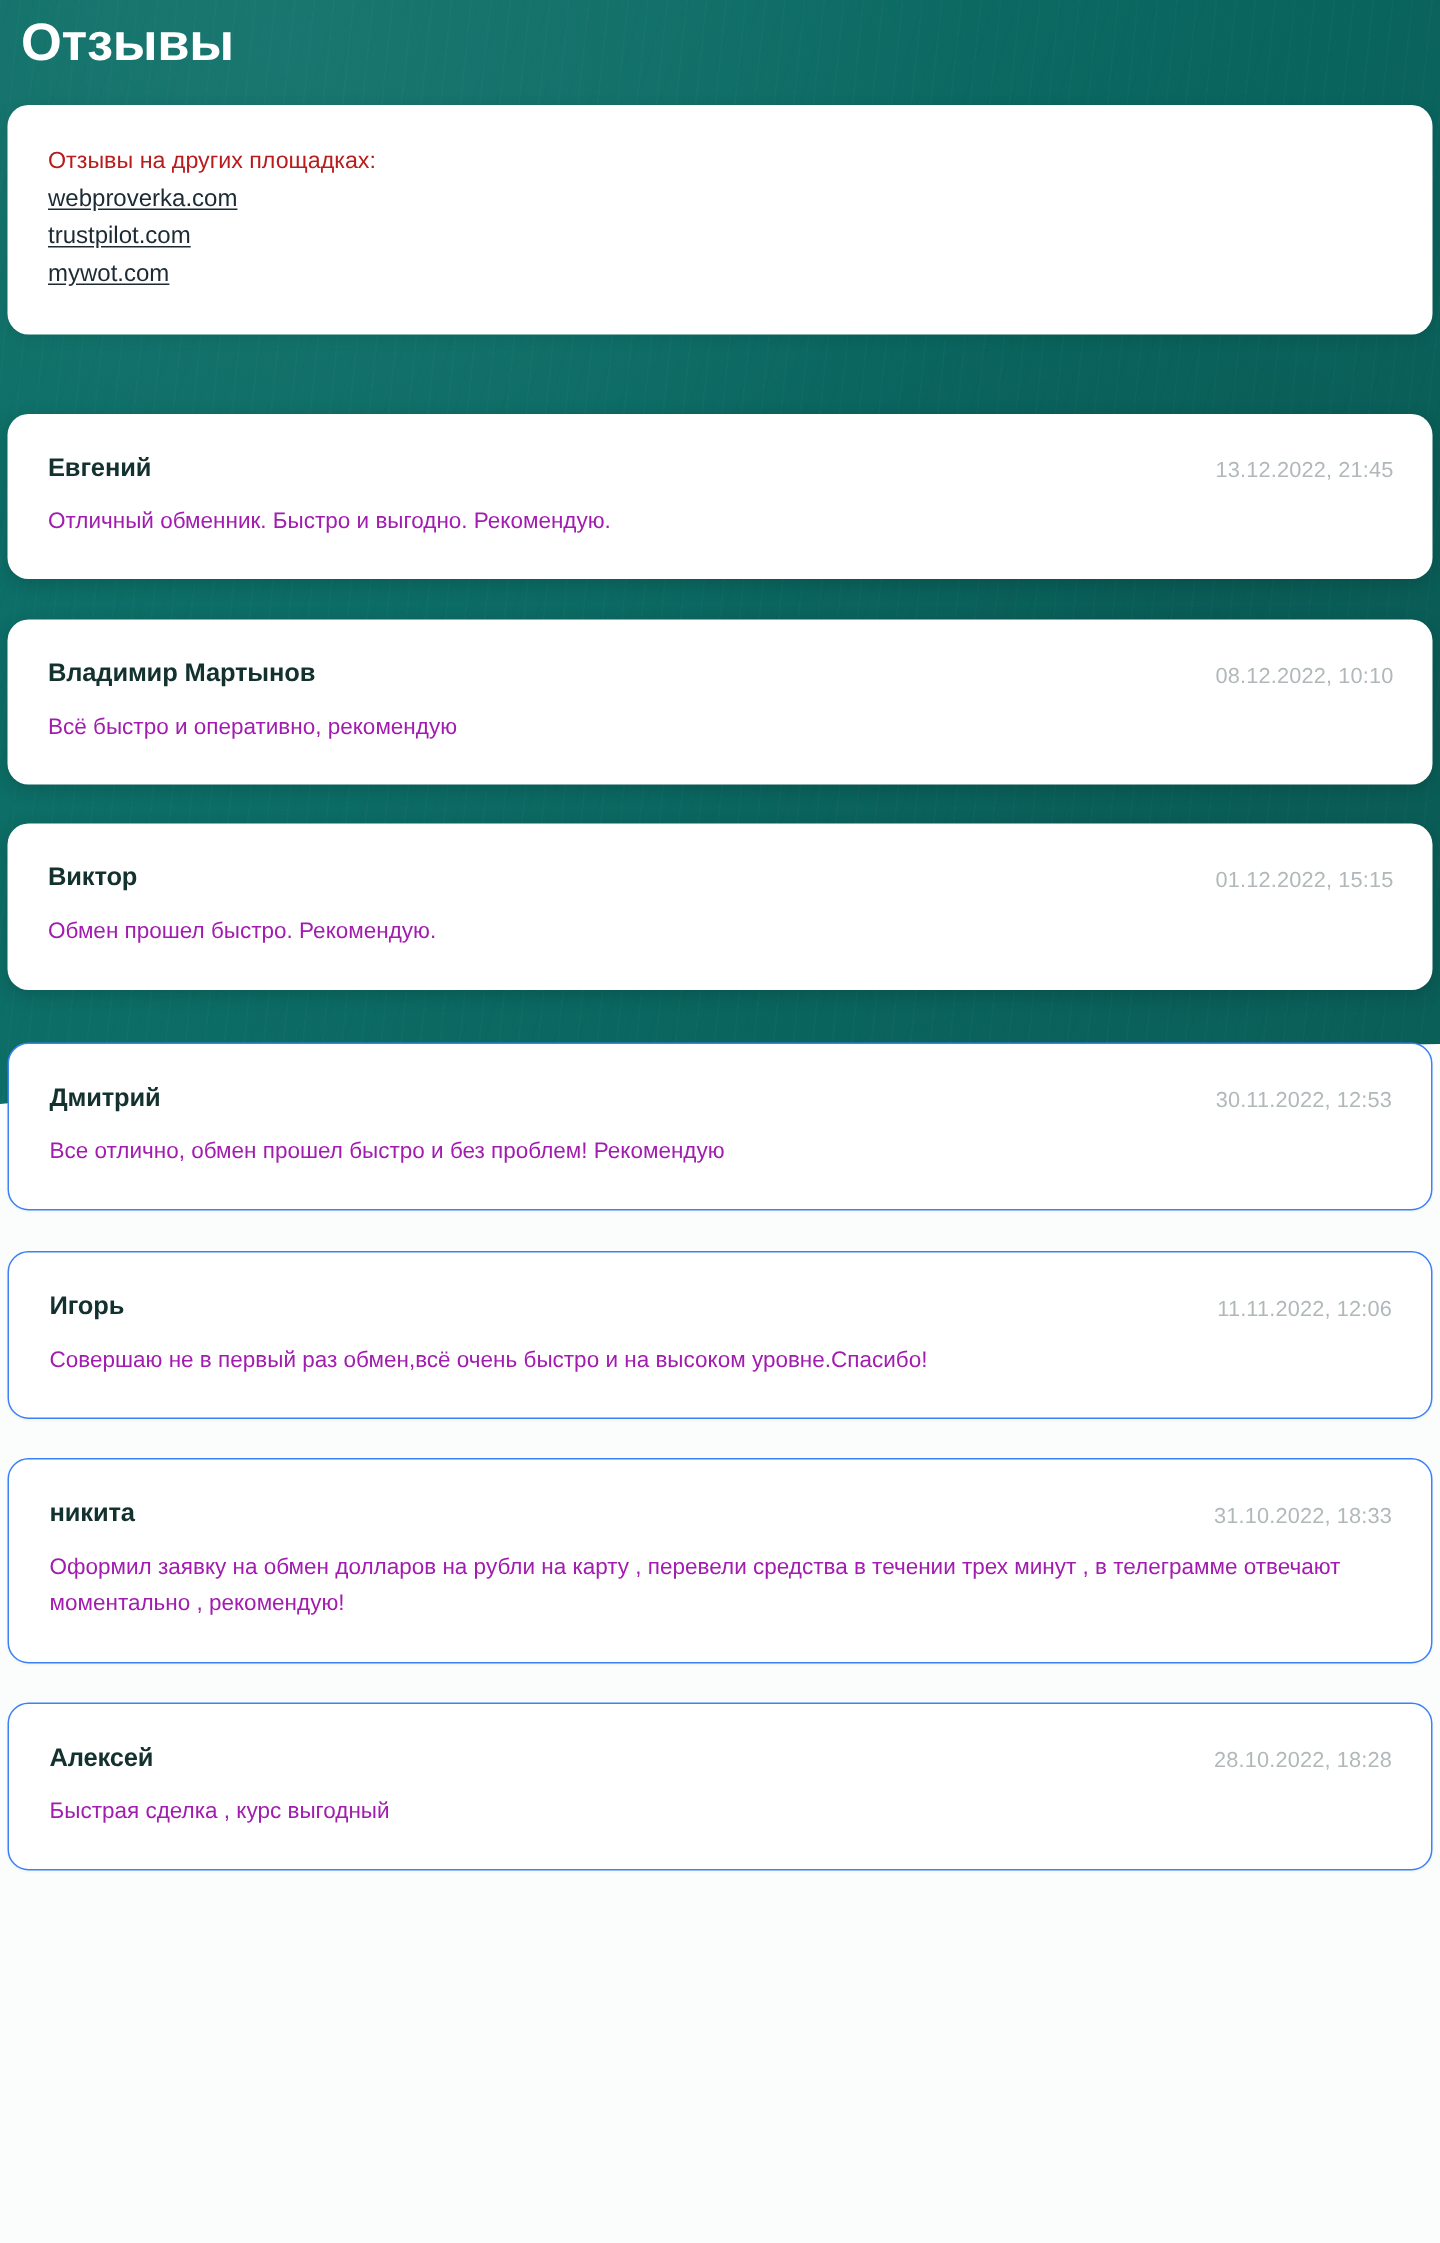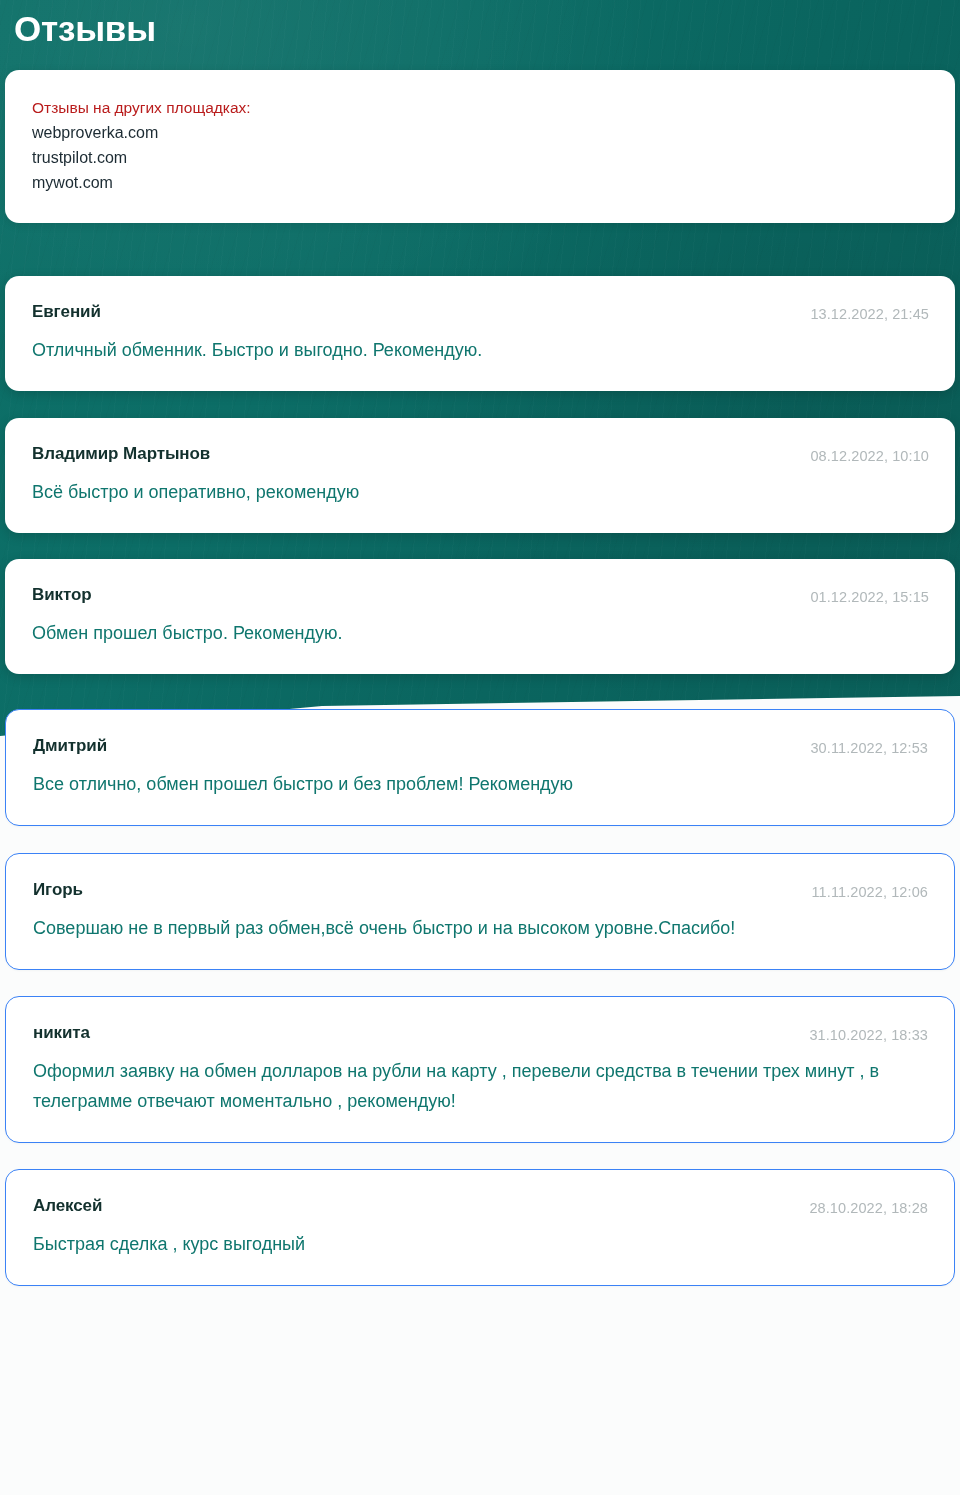--- a/index.html
+++ b/index.html
@@ -101,20 +101,21 @@
     color: #b91c1c;
     font-size: 15.5px;
     line-height: 1.62;
     margin-bottom: 1px;
   }
   .platform-link {
     display: block;
     color: #1c2b33;
     font-size: 16px;
     line-height: 1.55;
+    text-decoration: underline;
     text-underline-offset: 2px;
     width: fit-content;
     cursor: pointer;
   }
 
   
   .reviews { margin-top: 53px; }
 
   .review-card {
     background: #ffffff;
@@ -146,22 +147,22 @@
     font-weight: bold;
     letter-spacing: -.1px;
   }
   .review-date {
     color: #b1b8ba;
     font-size: 14.5px;
     white-space: nowrap;
     letter-spacing: .1px;
   }
   .review-body {
-    color: #0f766e;
-    font-size: 18px;
+    color: #a21caf;
+    font-size: 15px;
     line-height: 1.62;
     white-space: pre-line;
   }
 
   
   .reviews .review-card:nth-child(1) { margin-bottom: 27px; }
   .reviews .review-card:nth-child(3) { margin-bottom: 35px; }
   .reviews .review-card:nth-child(4) { margin-bottom: 27px; }
   .reviews .review-card:nth-child(7) { margin-bottom: 26px; }
   .reviews .review-card:last-child  { margin-bottom: 20px; }

